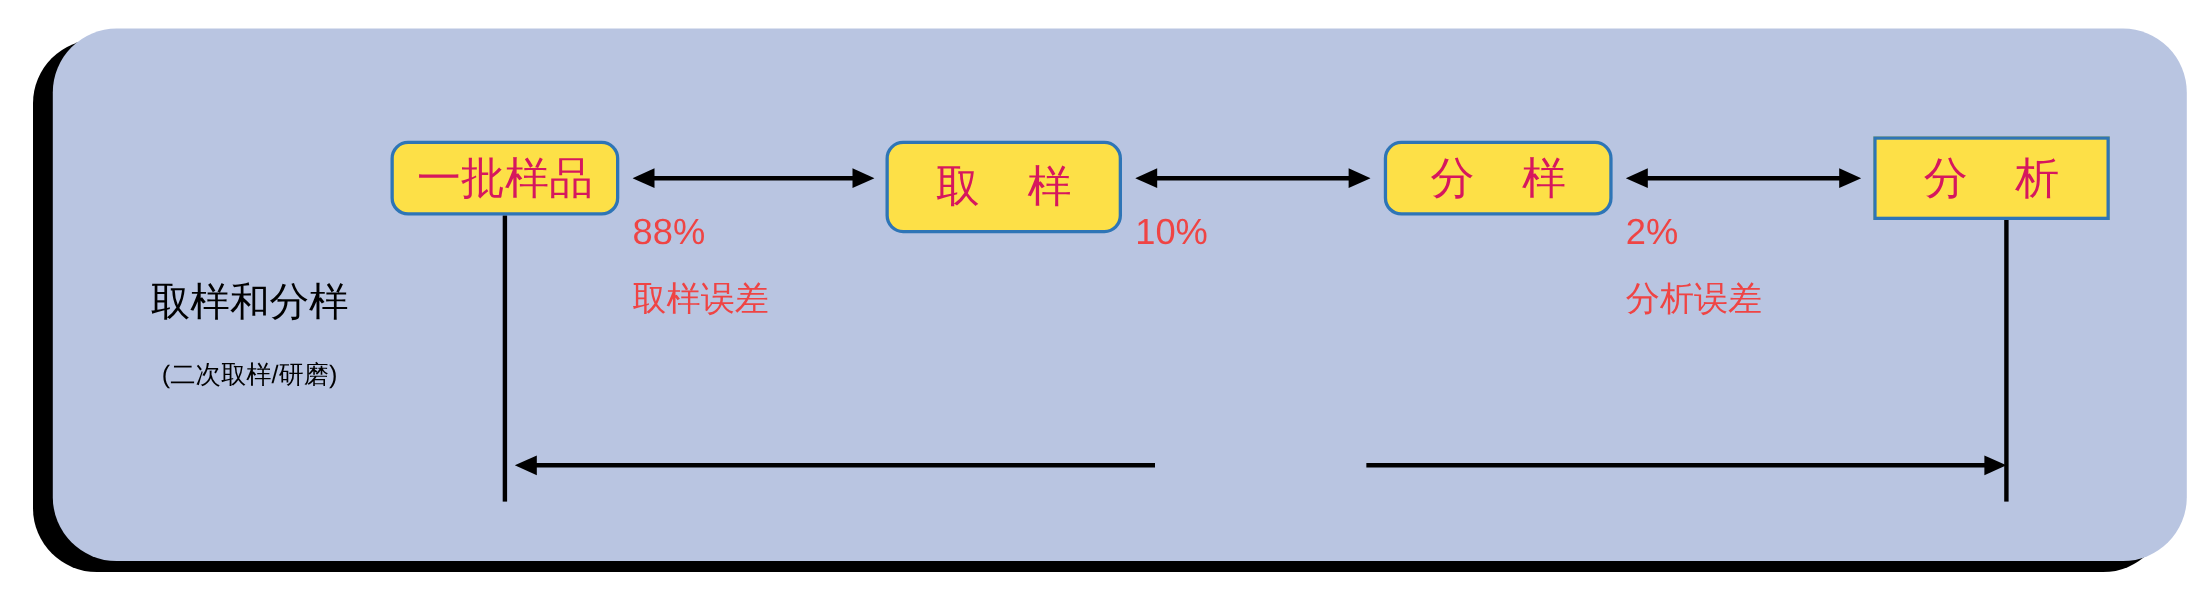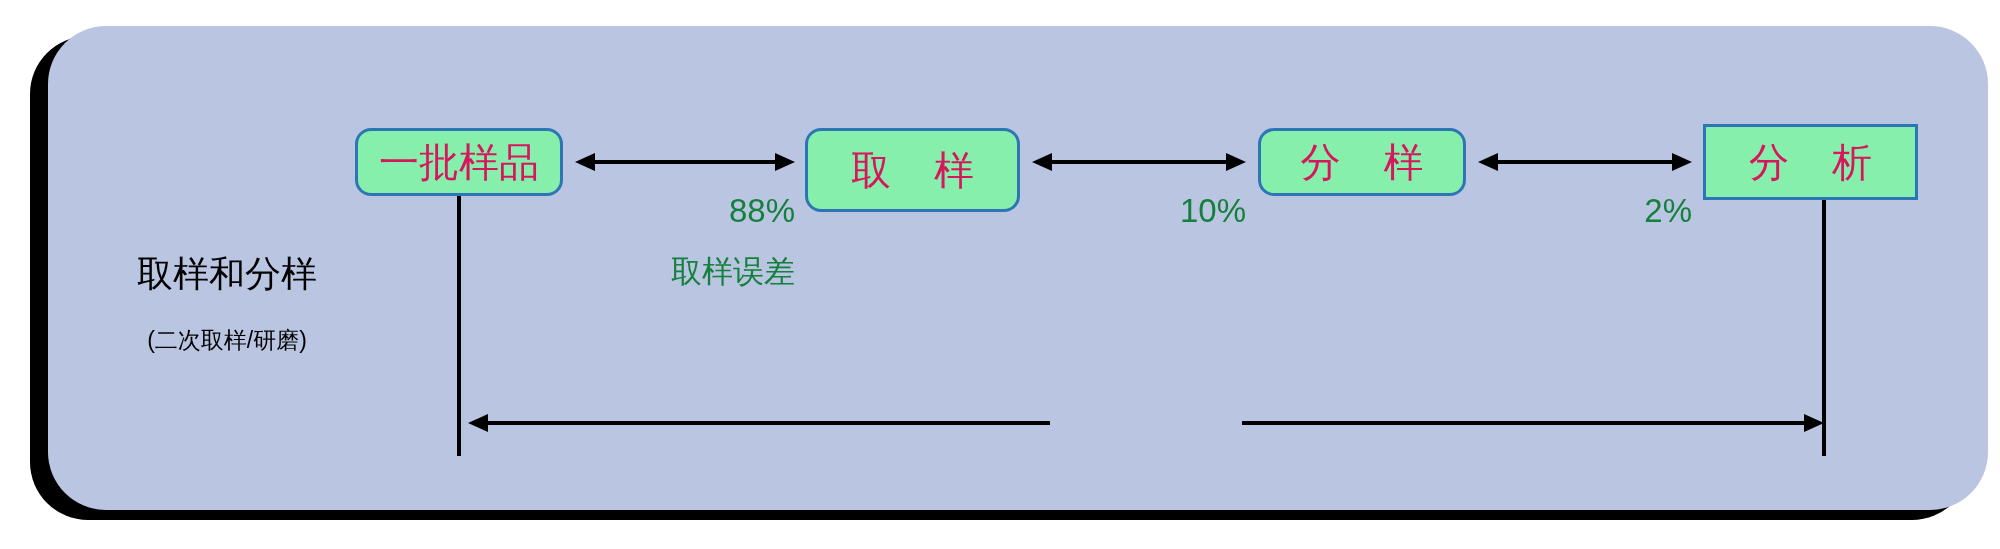--- a/index.html
+++ b/index.html
@@ -61,21 +61,21 @@
   .caption-sub {
     margin-top: 26px;
     font-size: 23px;
     line-height: 28px;
     white-space: nowrap;
   }
 
   
   .node {
     position: absolute;
-    background: #86efac;
+    background: #fde047;
     border: 3px solid #2e75b6;
     box-sizing: border-box;
     display: flex;
     align-items: center;
     justify-content: center;
     color: #d6175e;
     font-size: 40px;
     line-height: 40px;
     white-space: nowrap;
   }
@@ -96,22 +96,22 @@
   }
   .arrow-h svg { display: block; }
 
   #arrow-1 { left: 575px;  width: 220px; }
   #arrow-2 { left: 1032px; width: 214px; }
   #arrow-3 { left: 1478px; width: 214px; }
 
   
   .gap-label {
     position: absolute;
-    text-align: right;
-    color: #15803d;
+    text-align: left;
+    color: #ef4444;
     white-space: nowrap;
   }
   .gap-pct {
     font-size: 33px;
     line-height: 38px;
   }
   .gap-err {
     margin-top: 24px;
     font-size: 31px;
     line-height: 36px;
@@ -213,20 +213,21 @@
     <div class="gap-pct">88%</div>
     <div class="gap-err">取样误差</div>
   </div>
 
   <div class="gap-label" id="gap-2">
     <div class="gap-pct">10%</div>
   </div>
 
   <div class="gap-label" id="gap-3">
     <div class="gap-pct">2%</div>
+    <div class="gap-err">分析误差</div>
   </div>
 
   <div class="drop-line" id="drop-left"></div>
   <div class="drop-line" id="drop-right"></div>
 
   <div id="span-left">
     <svg width="582" height="24" viewBox="0 0 582 24">
       <line x1="16" y1="12" x2="582" y2="12" stroke="#000000" stroke-width="4"></line>
       <polygon points="0,12 20,3 20,21" fill="#000000"></polygon>
     </svg>

